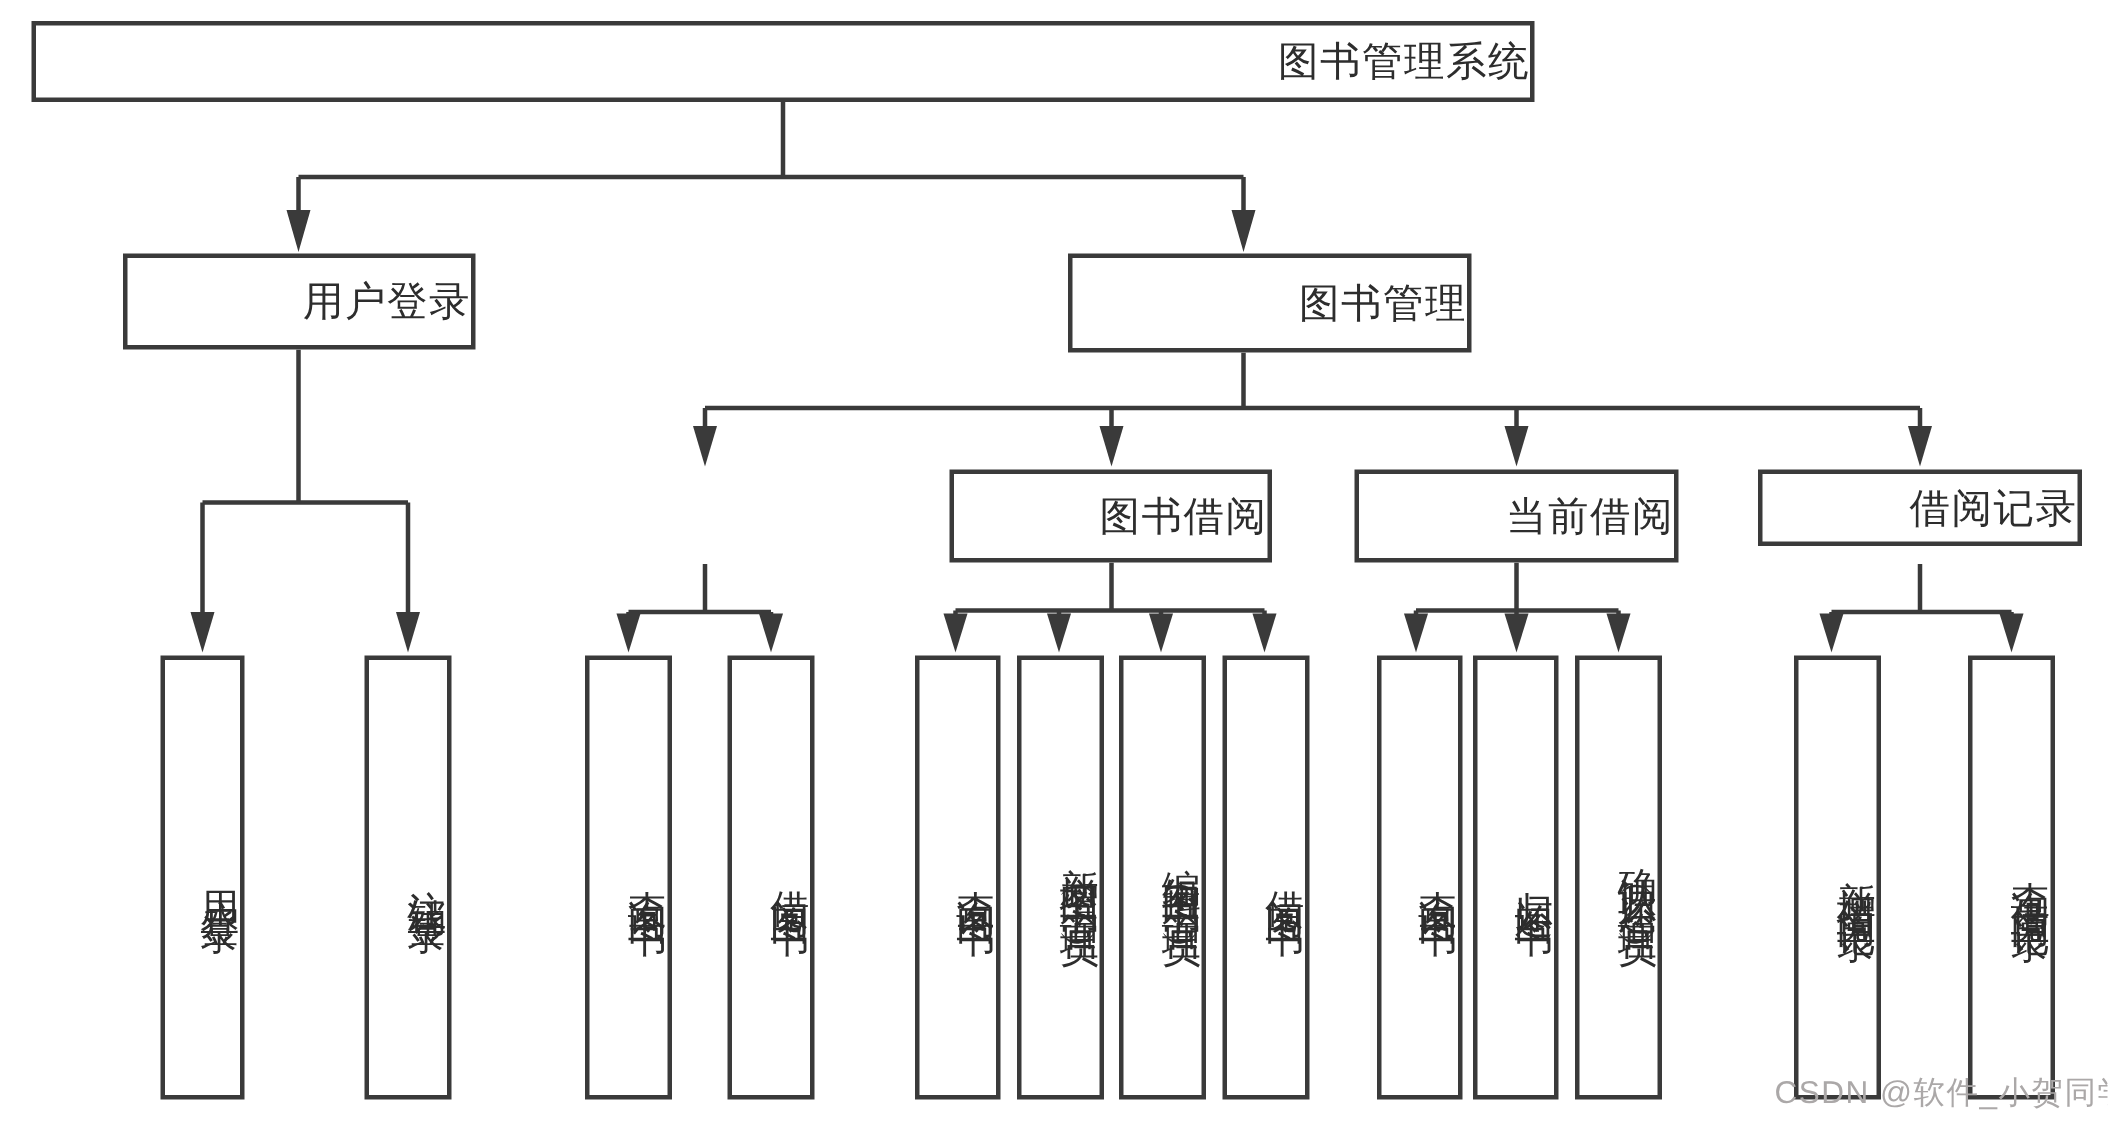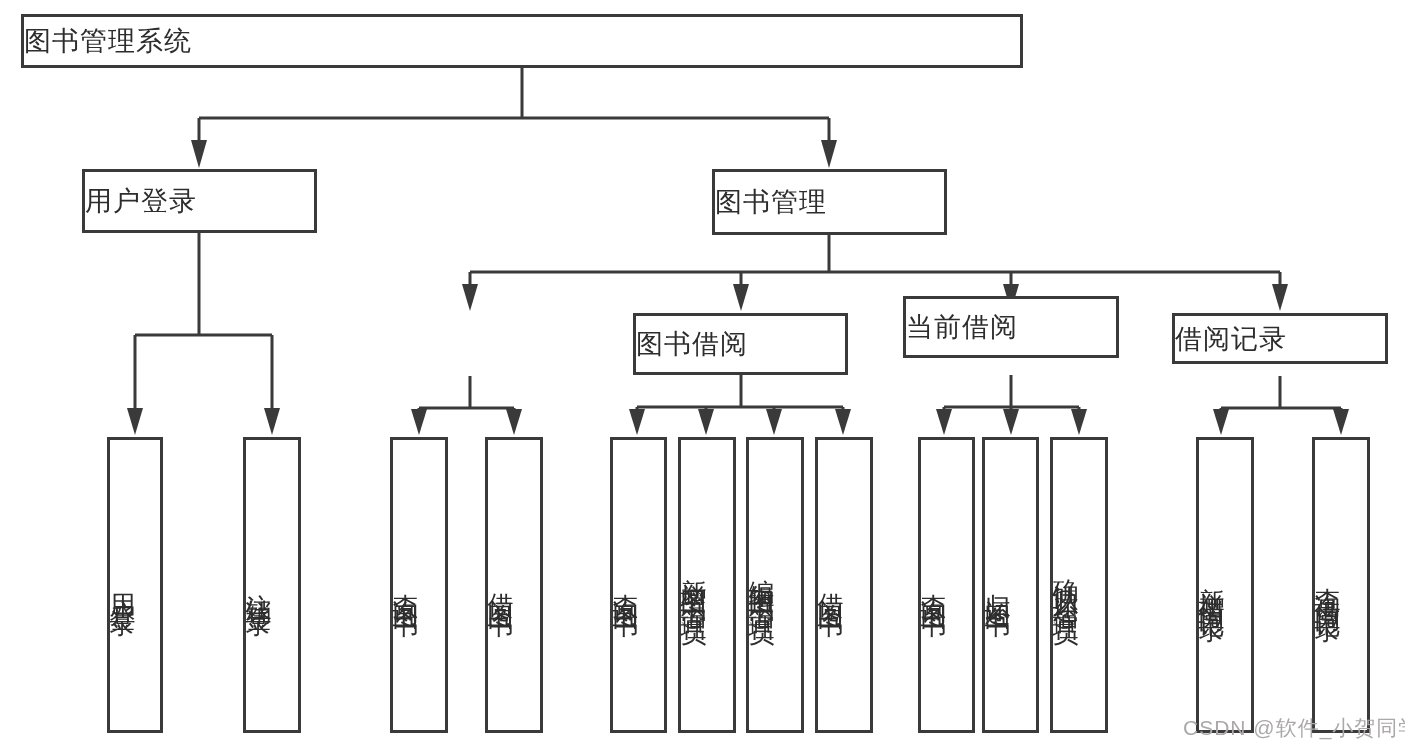--- a/index.html
+++ b/index.html
@@ -6,21 +6,21 @@
   body{
     width:1405px;height:747px;position:relative;background:#ffffff;
     font-family:"Liberation Sans","DejaVu Sans",sans-serif;
     overflow:hidden;
   }
   #diagram{position:absolute;left:0;top:0;width:1405px;height:747px;}
   svg.connectors{position:absolute;left:0;top:0;pointer-events:none;}
   .box{
     position:absolute;box-sizing:border-box;background:#ffffff;
     border:3px solid #3a3a3a;color:#2d2d2d;
-    display:flex;align-items:center;justify-content:flex-start;
+    display:flex;align-items:center;justify-content:flex-end;
   }
   .hbox{font-size:27px;letter-spacing:1px;white-space:nowrap;}
   .vbox{top:437px;height:296px;}
   .vtext{
     writing-mode:vertical-rl;text-orientation:upright;
     font-size:26px;letter-spacing:6px;line-height:1;
     white-space:nowrap;
   }
   .watermark{
     position:absolute;left:1183px;top:714px;
@@ -72,28 +72,28 @@
     </g>
   </svg>
 
   <div class="box hbox" style="left:21px;top:14px;width:1002px;height:54px">
     <span>图书管理系统</span>
   </div>
 
   <div class="box hbox" style="left:82px;top:169px;width:235px;height:64px">
     <span>用户登录</span>
   </div>
-  <div class="box hbox" style="left:712px;top:169px;width:235px;height:66px">
+  <div class="box hbox" style="left:712px;top:169px;width:269px;height:66px">
     <span>图书管理</span>
   </div>
 
   <div class="box hbox" style="left:633px;top:313px;width:215px;height:62px">
     <span>图书借阅</span>
   </div>
-  <div class="box hbox" style="left:903px;top:296px;width:216px;height:62px">
+  <div class="box hbox" style="left:903px;top:313px;width:216px;height:62px">
     <span>当前借阅</span>
   </div>
   <div class="box hbox" style="left:1172px;top:313px;width:216px;height:51px">
     <span>借阅记录</span>
   </div>
 
   <div class="box vbox" style="left:107px;width:56px">
     <span class="vtext">用户登录</span>
   </div>
   <div class="box vbox" style="left:243px;width:58px">

